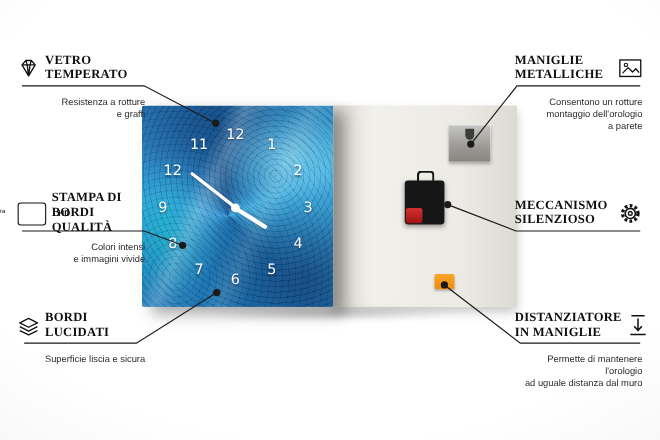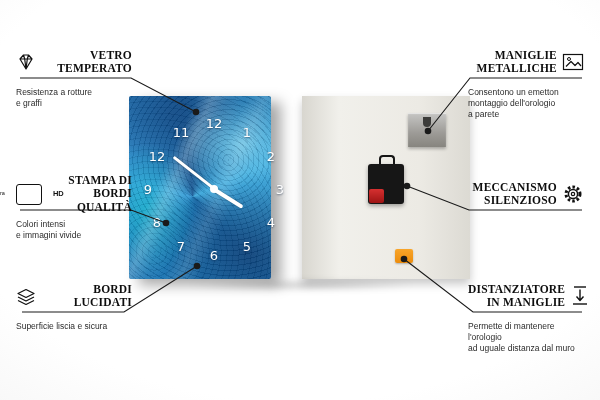--- a/index.html
+++ b/index.html
@@ -35,29 +35,30 @@
   .battery{
     position:absolute;left:1px;bottom:1px;width:15px;height:14px;
     background:linear-gradient(#d63030,#9e1414);border-radius:2px;
   }
   .foam-spacer{
     position:absolute;left:93px;top:153px;width:18px;height:14px;
     background:linear-gradient(#f8a52a,#ec8c0c);border-radius:2px;
     box-shadow:0 1px 2px rgba(0,0,0,.25);
   }
   .clock-front{
-    position:absolute;left:129px;top:96px;width:142px;height:183px;border-radius:2px;
+    position:absolute;left:129px;top:96px;width:158px;height:183px;border-radius:2px;
     background:
       linear-gradient(115deg, rgba(255,255,255,0) 30%, rgba(255,255,255,.22) 37%, rgba(255,255,255,.06) 44%, rgba(255,255,255,0) 52%, rgba(255,255,255,.12) 60%, rgba(255,255,255,0) 68%),
       radial-gradient(90px 60px at 78% 26%, rgba(150,235,255,.55), rgba(150,235,255,0) 70%),
       radial-gradient(70px 95px at 12% 62%, rgba(0,225,205,.38), rgba(0,225,205,0) 70%),
       radial-gradient(120px 90px at 86% 86%, rgba(5,38,90,.55), rgba(5,38,90,0) 75%),
       radial-gradient(100px 70px at 30% 10%, rgba(8,58,118,.5), rgba(8,58,118,0) 70%),
       conic-gradient(from 210deg at 45% 55%, #1170b0, #2f93d6, #0c4e8c, #39a8dc, #0e5f9e, #1170b0);
     box-shadow:10px 6px 14px rgba(0,0,0,.35);
+    padding-left:16px;
   }
   .clock-front::after{
     content:"";position:absolute;inset:0;border-radius:2px;
     background:
       repeating-radial-gradient(circle at 70% 35%, rgba(2,28,58,.14) 0 1px, rgba(255,255,255,.05) 1px 5px),
       repeating-radial-gradient(circle at 18% 85%, rgba(2,28,58,.12) 0 1px, rgba(255,255,255,.03) 1px 6px);
     opacity:.85;pointer-events:none;
   }
   .num{
     position:absolute;color:#fff;font-size:13px;z-index:3;
@@ -82,25 +83,25 @@
 
   
   .lines{position:absolute;left:0;top:0;pointer-events:none;z-index:6;}
 
   
   .callout{position:absolute;width:116px;z-index:7;}
   .co-l{left:16px}.co-r{left:468px}
   .co-top{top:46px}.co-mid{top:178px}.co-bot{top:280px}
   .head{display:flex;align-items:center;height:32px;gap:5px;}
   .title{
-    flex:1;text-align:right;font-family:"Liberation Serif",serif;font-weight:bold;
+    flex:1;text-align:left;font-family:"Liberation Serif",serif;font-weight:bold;
     font-size:11.5px;line-height:1.15;white-space:pre-line;color:#0e0e0e;letter-spacing:.2px;
   }
   .desc{
-    margin-top:9px;text-align:left;font-size:8.5px;line-height:1.3;color:#2b2b2b;
+    margin-top:9px;text-align:right;font-size:8.5px;line-height:1.3;color:#2b2b2b;
     white-space:pre-line;
   }
   .icon{flex:0 0 auto;display:flex;align-items:center;justify-content:center;}
   .hd-box{
     width:24px;height:19px;border:1.6px solid #111;border-radius:3px;
     display:flex;flex-direction:row;align-items:center;justify-content:center;line-height:1;gap:48px;
   }
   .hd-top{font-size:5.5px;}
   .hd-bottom{font-size:7.5px;font-weight:bold;}
 </style>
@@ -204,21 +205,21 @@
       <div class="title">MANIGLIE
 METALLICHE</div>
       <span class="icon">
         <svg width="22" height="18" viewBox="0 0 22 18">
           <rect x="1.5" y="1.5" width="19" height="15" fill="none" stroke="#111" stroke-width="1.2"></rect>
           <circle cx="7" cy="6" r="1.5" fill="none" stroke="#111" stroke-width="1"></circle>
           <path d="M4 13.5 L9 8.5 L13 12.5 L16 9.5 L19 13" fill="none" stroke="#111" stroke-width="1.2" stroke-linejoin="round"></path>
         </svg>
       </span>
     </div>
-    <div class="desc">Consentono un emetton
+    <div class="desc">Consentono un rotture
 montaggio dell'orologio
 a parete</div>
   </div>
 
   <div class="callout co-r co-mid">
     <div class="head">
       <div class="title">MECCANISMO
 SILENZIOSO</div>
       <span class="icon">
         <svg width="22" height="22" viewBox="0 0 22 22">

